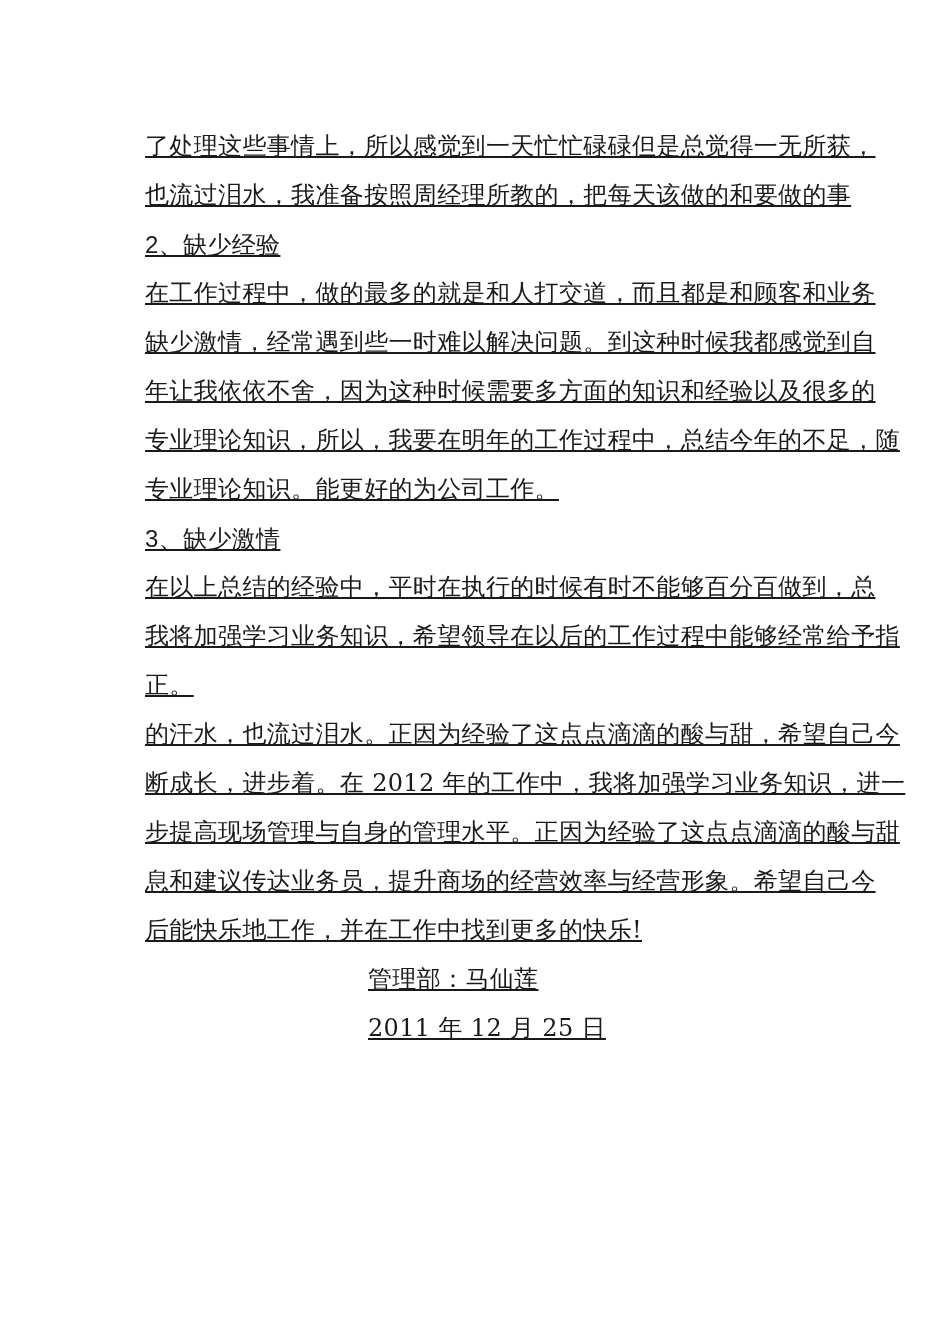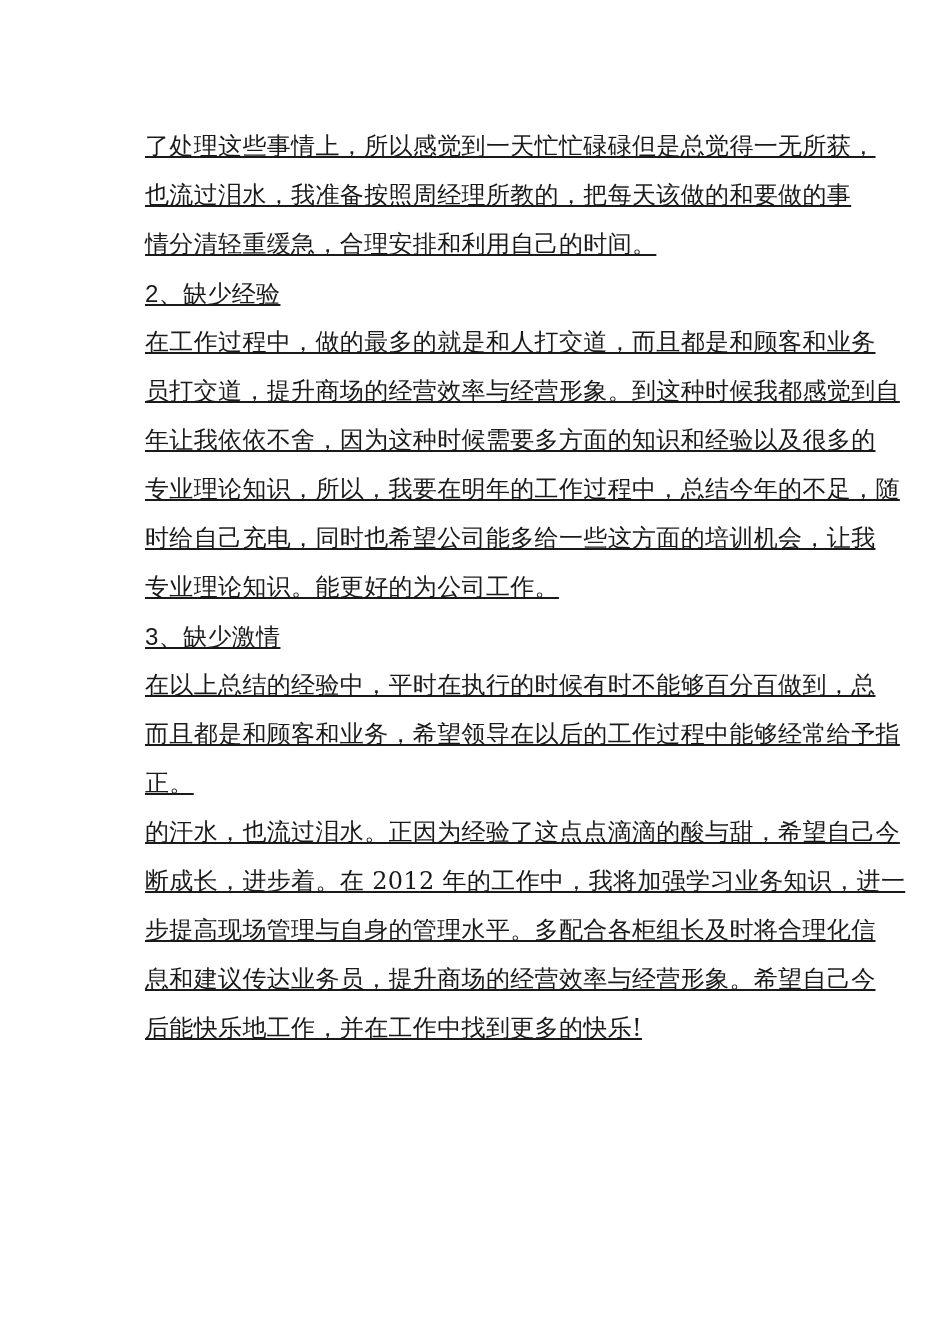--- a/index.html
+++ b/index.html
@@ -44,42 +44,44 @@
   }
 </style>
 </head>
 <body>
 
 <div class="page">
 
   <div>
     <div class="line justify">了处理这些事情上，所以感觉到一天忙忙碌碌但是总觉得一无所获，</div>
     <div class="line justify">也流过泪水，我准备按照周经理所教的，把每天该做的和要做的事</div>
-    <div class="line">情分清轻重缓急，合理安排和利用自己的时间。</div>
   </div>
 
   <div>
     <div class="line heading">2、缺少经验</div>
     <div class="line justify">在工作过程中，做的最多的就是和人打交道，而且都是和顾客和业务</div>
-    <div class="line justify">员打交道，提升商场的经营效率与经营形象。到这种时候我都感觉到自</div>
+    <div class="line justify">缺少激情，经常遇到些一时难以解决问题。到这种时候我都感觉到自</div>
     <div class="line justify">年让我依依不舍，因为这种时候需要多方面的知识和经验以及很多的</div>
     <div class="line justify">专业理论知识，所以，我要在明年的工作过程中，总结今年的不足，随</div>
-    <div class="line justify">时给自己充电，同时也希望公司能多给一些这方面的培训机会，让我</div>
     <div class="line">专业理论知识。能更好的为公司工作。</div>
   </div>
 
   <div>
     <div class="line heading">3、缺少激情</div>
     <div class="line justify">在以上总结的经验中，平时在执行的时候有时不能够百分百做到，总</div>
-    <div class="line justify">而且都是和顾客和业务，希望领导在以后的工作过程中能够经常给予指</div>
+    <div class="line justify">我将加强学习业务知识，希望领导在以后的工作过程中能够经常给予指</div>
     <div class="line">正。</div>
   </div>
 
   <div>
     <div class="line justify">的汗水，也流过泪水。正因为经验了这点点滴滴的酸与甜，希望自己今</div>
     <div class="line justify">断成长，进步着。在 2012 年的工作中，我将加强学习业务知识，进一</div>
-    <div class="line justify">步提高现场管理与自身的管理水平。多配合各柜组长及时将合理化信</div>
+    <div class="line justify">步提高现场管理与自身的管理水平。正因为经验了这点点滴滴的酸与甜</div>
     <div class="line justify">息和建议传达业务员，提升商场的经营效率与经营形象。希望自己今</div>
     <div class="line">后能快乐地工作，并在工作中找到更多的快乐!</div>
   </div>
 
+  <div>
+    <div class="line sig">管理部：马仙莲</div>
+    <div class="line sig">2011 年 12 月 25 日</div>
+  </div>
 
 </div>
 
 </body></html>

